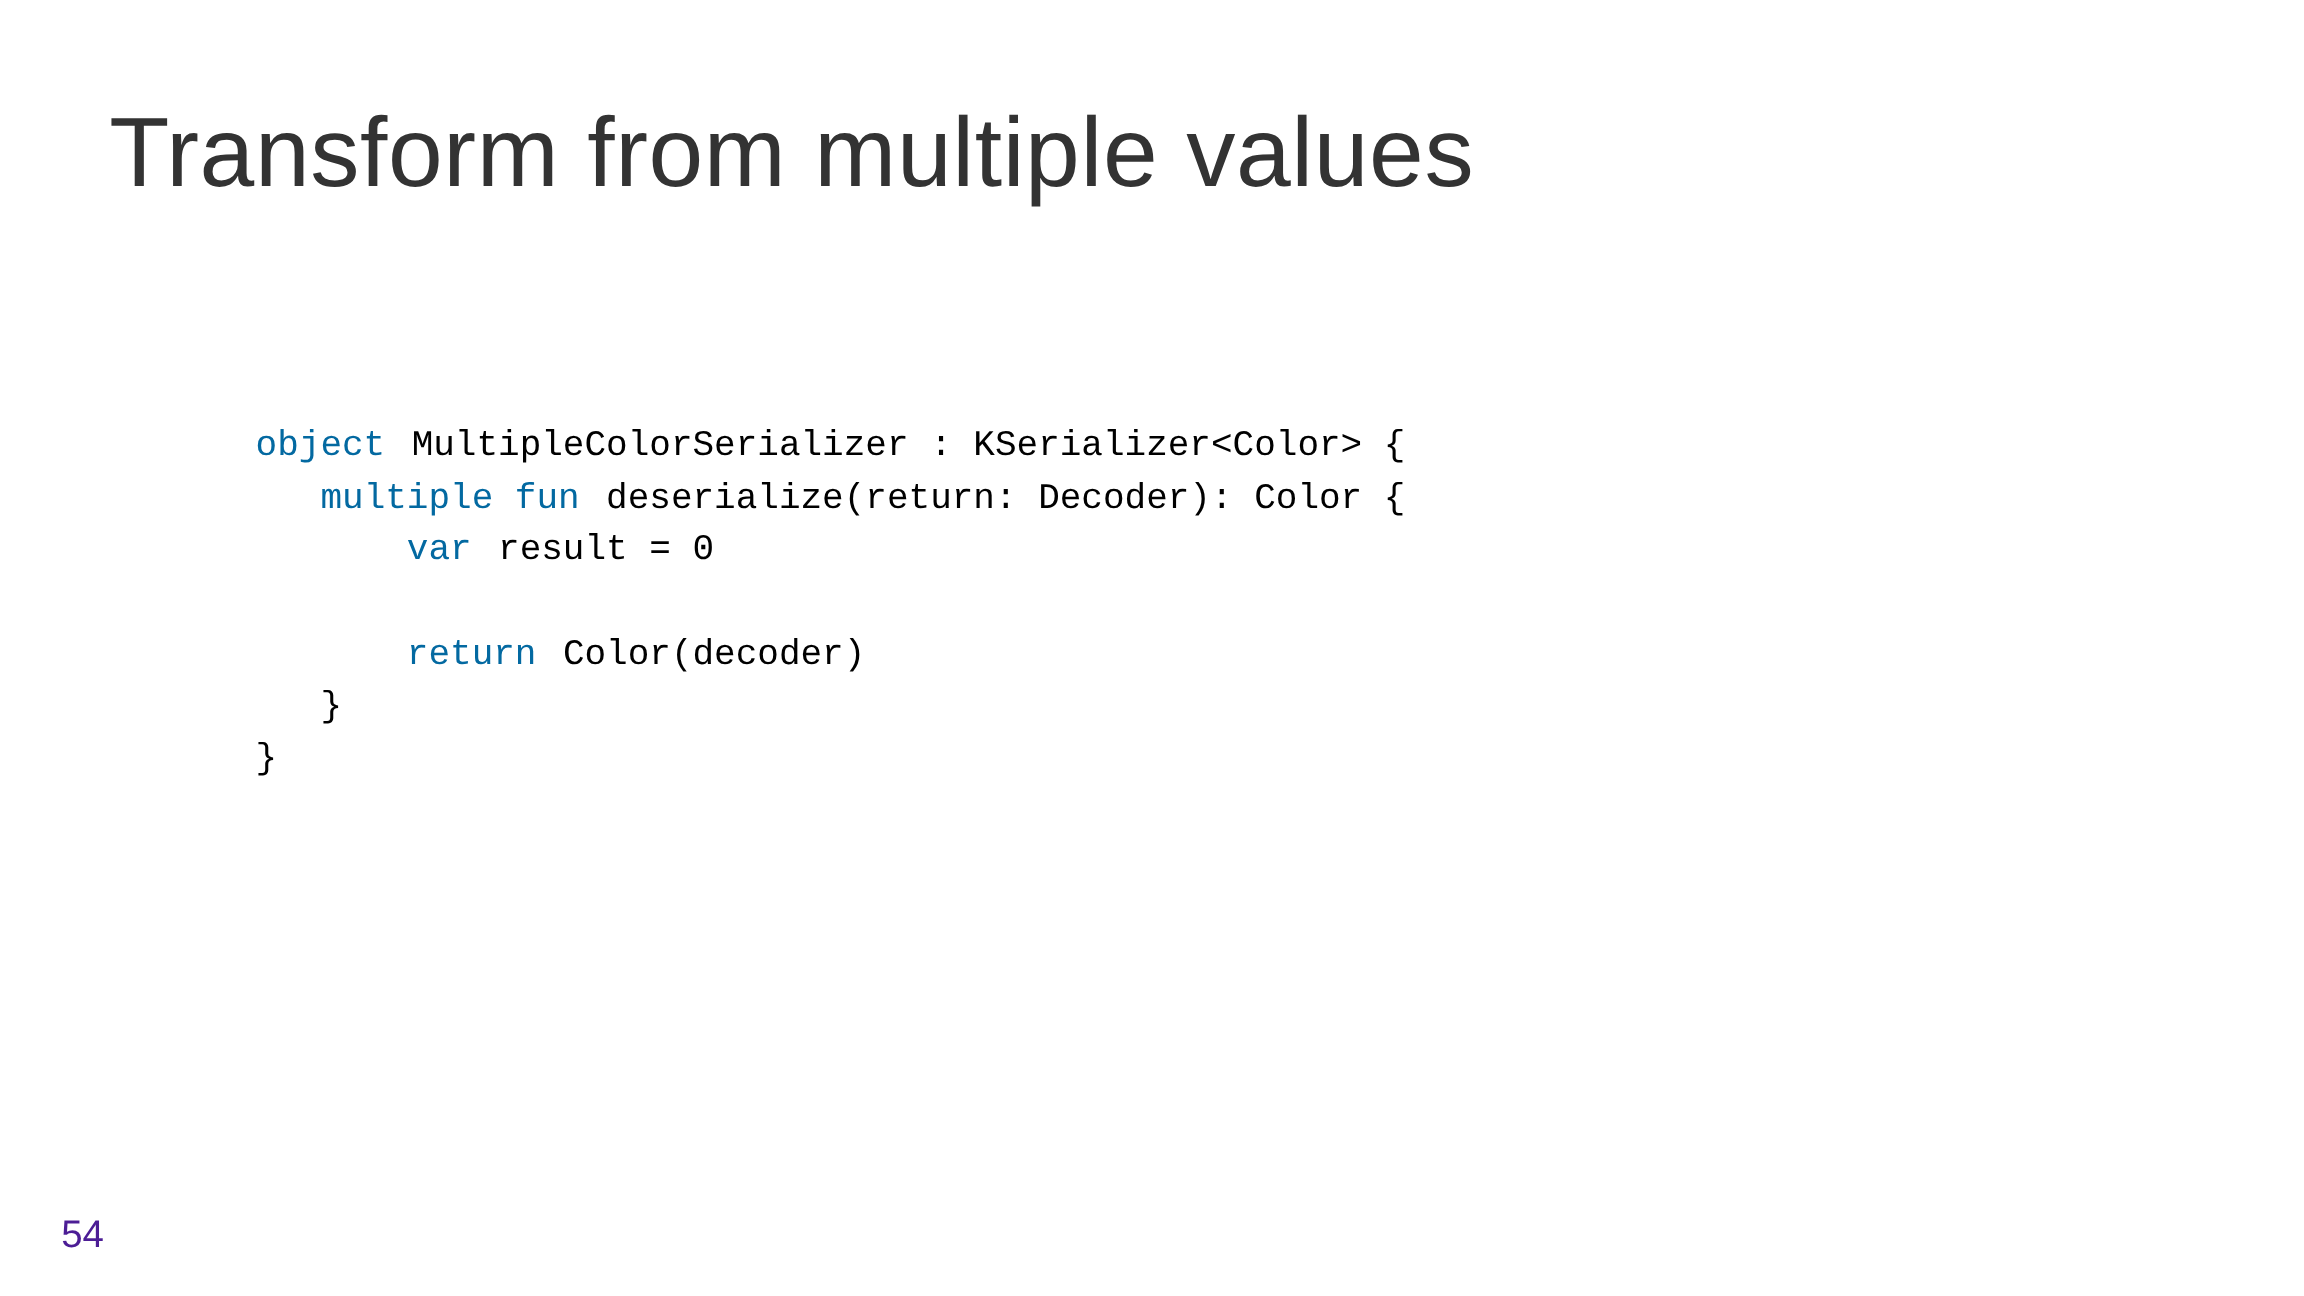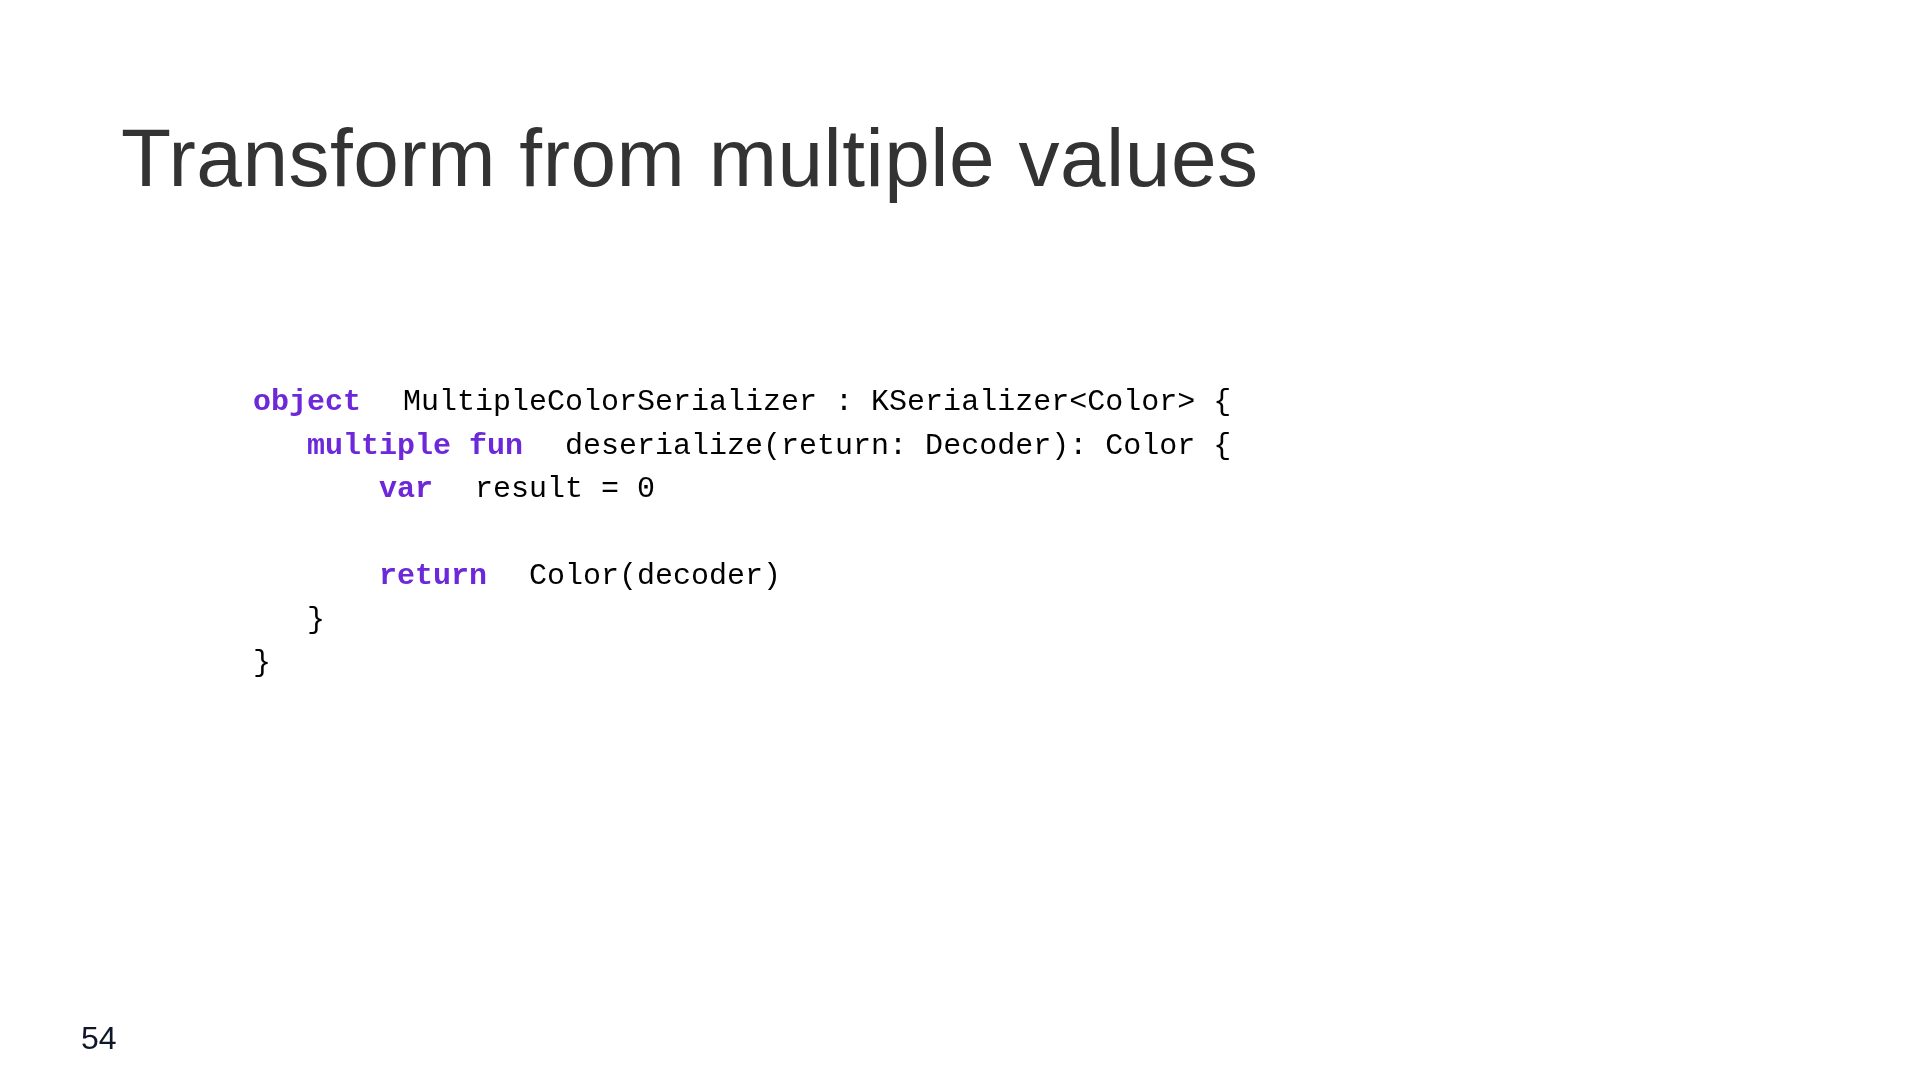--- a/index.html
+++ b/index.html
@@ -1,16 +1,16 @@
 <!DOCTYPE html>
 <html><head>
   <meta charset="utf-8">
   <style>
     * {
-      margin: 12px;
+      margin: 2px;
       padding: 0;
       box-sizing: border-box;
     }
     body {
       width: 1920px;
       height: 1080px;
       background: #ffffff;
       font-family: Arial, Helvetica, sans-serif;
       position: relative;
       overflow: hidden;
@@ -28,29 +28,29 @@
       position: absolute;
       top: 345px;
       left: 205px;
       font-family: 'Courier New', Courier, monospace;
       font-size: 30px;
       line-height: 1.45;
       color: #000000;
       white-space: pre;
     }
     .kw {
-      color: #6d28d9;
-      font-weight: bold;
+      color: #0369a1;
+      font-weight: normal;
     }
     .page-number {
       position: absolute;
       bottom: 35px;
       left: 45px;
       font-size: 32px;
-      color: #0f172a;
+      color: #4c1d95;
       font-weight: 300;
     }
   </style>
 </head>
 <body>
 
 <h1 class="slide-title">Transform from multiple values</h1>
 
 <div class="code-block"><span class="kw">object</span><span> MultipleColorSerializer : KSerializer&lt;Color&gt; {</span>
    <span class="kw">multiple fun</span><span> deserialize(return: Decoder): Color {</span>

